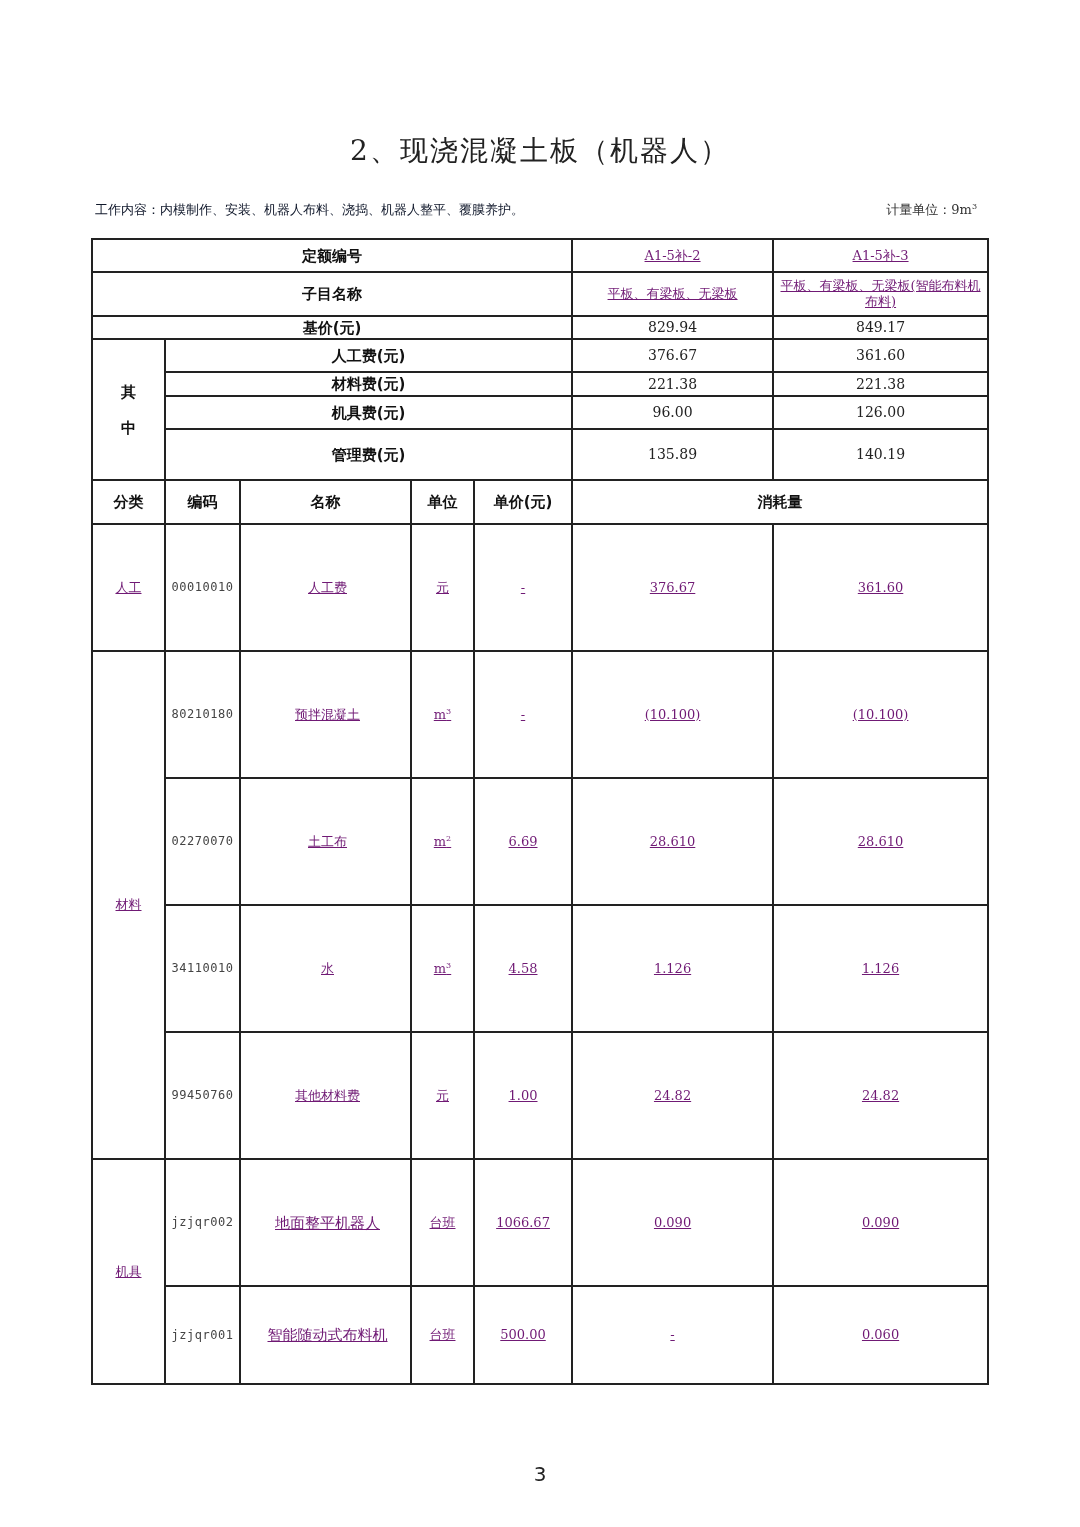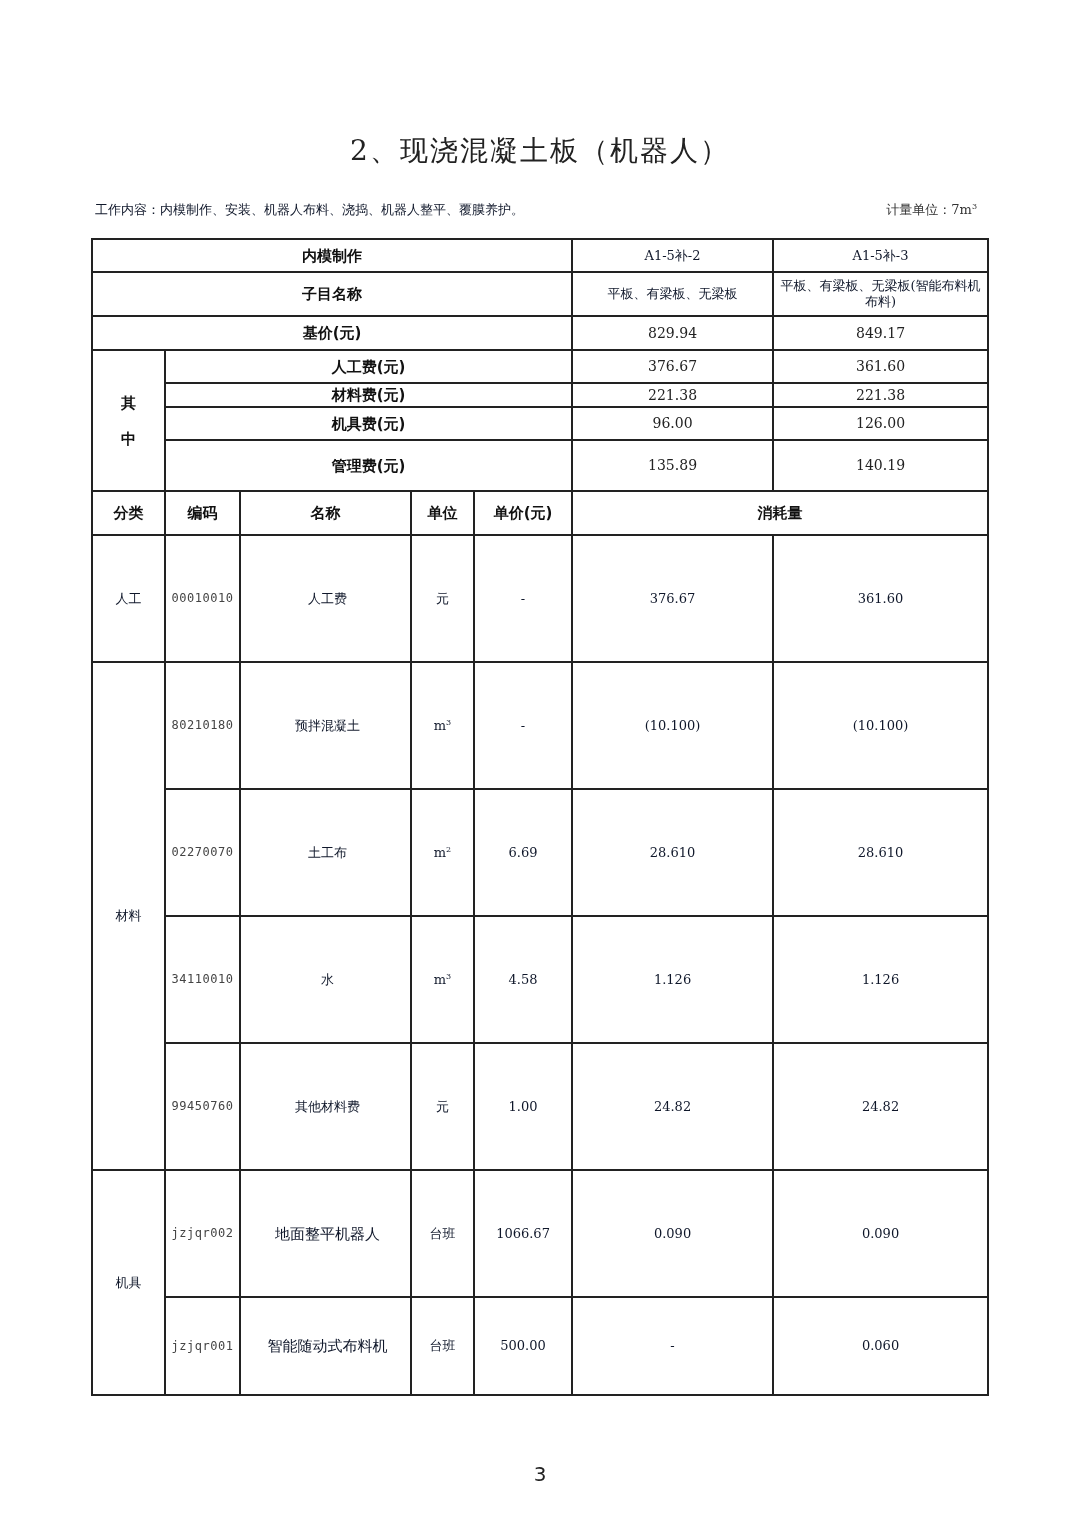--- a/index.html
+++ b/index.html
@@ -4,55 +4,55 @@
 <style>
   html, body { margin: 0; padding: 0; background: #ffffff; }
   body { width: 1080px; height: 1527px; position: relative; overflow: hidden; color: #222; font-family: "DejaVu Serif", "Liberation Serif", serif; }
   .title { position: absolute; top: 96px; left: 0; width: 1080px; text-align: center; font-size: 28px; letter-spacing: 2px; color: #222; margin-top: 36px; }
   .work { position: absolute; top: 201px; left: 95px; font-size: 13px; color: #0f172a; }
   .unit { position: absolute; top: 201px; right: 103px; font-size: 13px; color: #333; }
   .unit sup, td sup { font-size: 8px; }
   table.quota { position: absolute; top: 238px; left: 91px; width: 896px; border-collapse: collapse; table-layout: fixed; }
   table.quota td { border: 2px solid #222; text-align: center; vertical-align: middle; padding: 0; font-size: 14px; line-height: 1.2; }
   .b { font-family: "DejaVu Sans", "Liberation Sans", sans-serif; font-weight: bold; font-size: 15px !important; color: #111; }
-  .light { color: #0f172a; font-size: 13px !important; }
+  .light { color: #701a75; font-size: 13px !important; text-decoration: underline; }
   .left { text-align: center; padding-left: 4px !important; }
   .mono { font-family: "DejaVu Sans Mono", "Liberation Mono", monospace; font-size: 12px !important; letter-spacing: 0.5px; color: #444; }
   .page-num { position: absolute; top: 1462px; left: 0; width: 1080px; text-align: center; font-family: "DejaVu Sans", "Liberation Sans", sans-serif; font-size: 20px; color: #222; }
   .vert span { display: block; }
 </style>
 </head>
 <body>
 
 <div class="title">2、现浇混凝土板（机器人）</div>
 <div class="work">工作内容：内模制作、安装、机器人布料、浇捣、机器人整平、覆膜养护。</div>
-<div class="unit"><span>计量单位：7m</span><sup>3</sup></div>
+<div class="unit"><span>计量单位：9m</span><sup>3</sup></div>
 
 <table class="quota">
   <colgroup>
     <col style="width:73px">
       <col style="width:75px">
       <col style="width:171px">
       <col style="width:63px">
       <col style="width:98px">
       <col style="width:201px">
       <col style="width:215px">
   </colgroup>
   <tbody>
       <tr style="height:33px">
-    <td colspan="5" class="b">内模制作</td>
+    <td colspan="5" class="b">定额编号</td>
     <td class="light">A1-5补-2</td>
     <td class="light">A1-5补-3</td>
   </tr>
   <tr style="height:44px">
     <td colspan="5" class="b">子目名称</td>
     <td class="light">平板、有梁板、无梁板</td>
     <td class="light">平板、有梁板、无梁板(智能布料机布料)</td>
   </tr>
-  <tr style="height:34px">
+  <tr style="height:23px">
     <td colspan="5" class="b">基价(元)</td>
     <td>829.94</td>
     <td>849.17</td>
   </tr>
   <tr style="height:33px">
     <td rowspan="4" class="b vert">
           <span style="margin-bottom:18px">其</span>
           <span>中</span>
         </td>
     <td colspan="4" class="b">人工费(元)</td>

